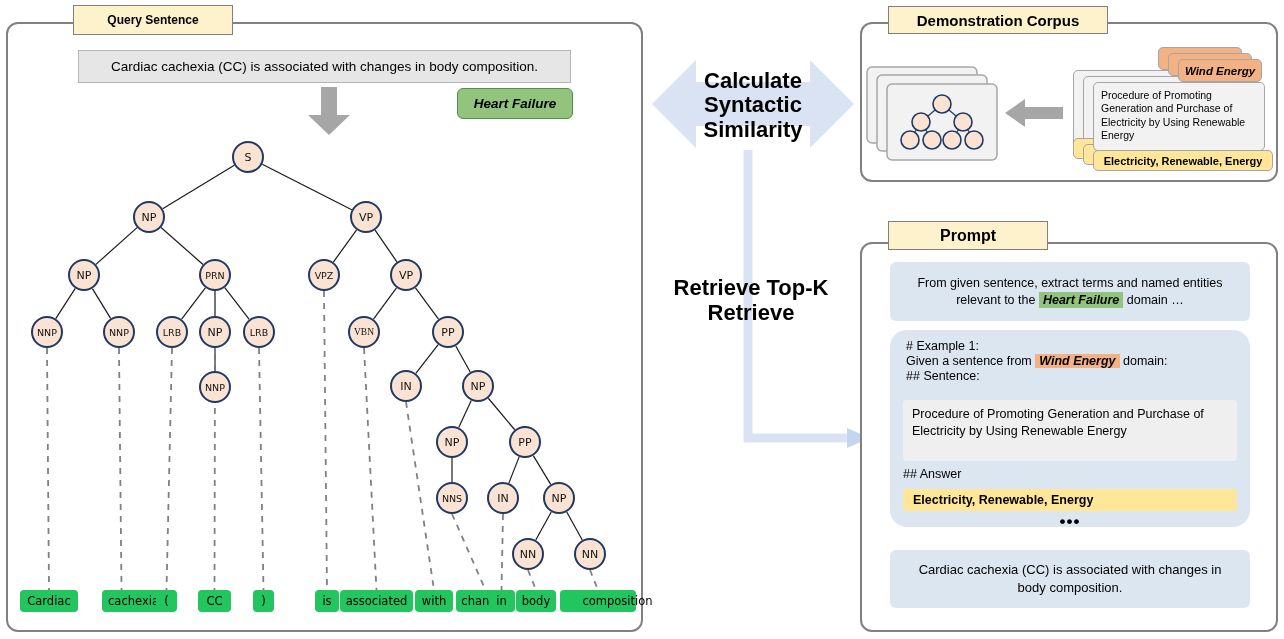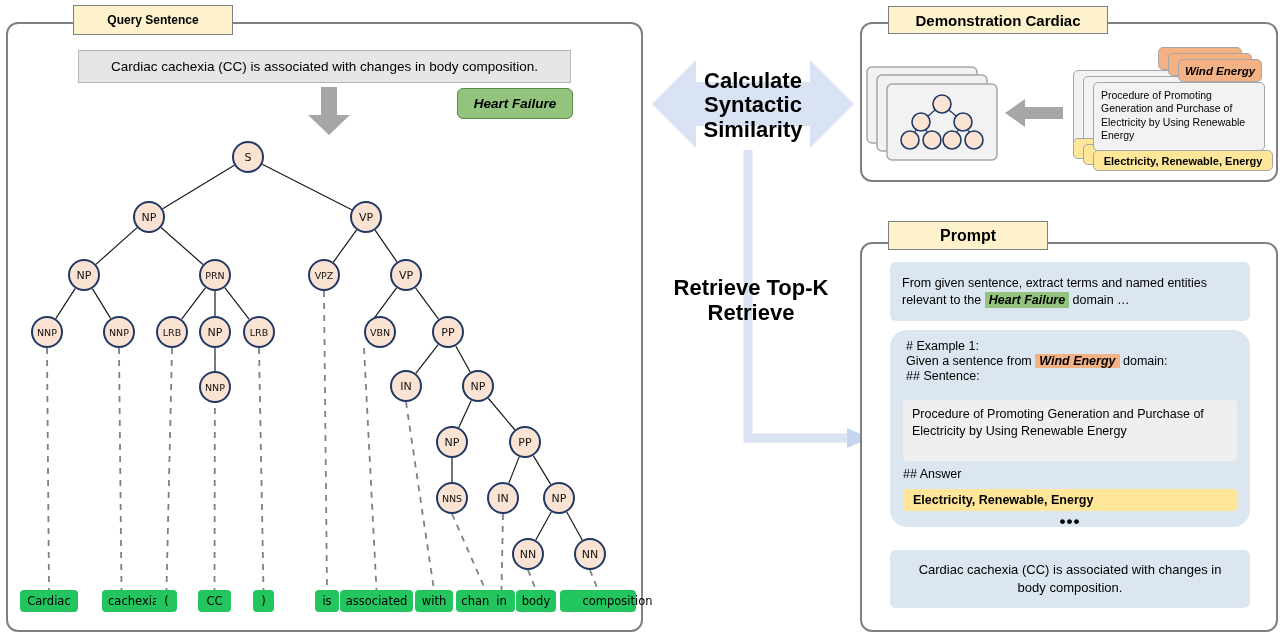--- a/index.html
+++ b/index.html
@@ -67,21 +67,21 @@
       display:flex;align-items:center;justify-content:center;
       font-weight:bold;font-size:11px;box-sizing:border-box;z-index:4;}
 
   
   #prompt-panel{left:860px;top:242px;width:418px;height:390px;}
   #prompt-title{left:888px;top:221px;width:160px;height:29px;font-size:16px;}
 
   .pblock{position:absolute;background:#dce6f1;border-radius:6px;box-sizing:border-box;}
   #pb-instruction{left:890px;top:262px;width:360px;height:59px;
       display:flex;align-items:center;justify-content:center;padding:0 12px;
-      font-size:12.5px;line-height:1.35;text-align:left;}
+      font-size:12.5px;line-height:1.35;text-align:center;}
   #pb-example{left:890px;top:330px;width:360px;height:197px;padding:9px 16px;font-size:12.5px;border-radius:17px;}
   #pb-query{left:890px;top:550px;width:360px;height:58px;
       display:flex;align-items:center;justify-content:center;padding:0 16px;
       font-size:13px;line-height:1.35;text-align:center;}
 
   .tag-inline{display:inline-block;padding:0 4px;font-weight:bold;font-style:italic;}
   .tag-green{background:#92c47d;}
   .tag-orange{background:#f4b183;}
 
   #ex-sentence-box{position:absolute;left:903px;top:400px;width:334px;height:61px;
@@ -152,21 +152,21 @@
     <div class="tnode" style="left: 350px; top: 201px;">VP</div>
     <div class="tnode" style="left: 68px; top: 259px;">NP</div>
     <div class="tnode small" style="left: 199px; top: 259px;">PRN</div>
     <div class="tnode small" style="left: 308px; top: 259px;">VPZ</div>
     <div class="tnode" style="left: 390px; top: 259px;">VP</div>
     <div class="tnode small" style="left: 31px; top: 316px;">NNP</div>
     <div class="tnode small" style="left: 103px; top: 316px;">NNP</div>
     <div class="tnode small" style="left: 156px; top: 316px;">LRB</div>
     <div class="tnode" style="left: 199px; top: 316px;">NP</div>
     <div class="tnode small" style="left: 243px; top: 316px;">LRB</div>
-    <div class="tnode small" style="left: 364px; top: 316px;">VBN</div>
+    <div class="tnode small" style="left: 348px; top: 316px; font-family: Liberation Serif, serif;">VBN</div>
     <div class="tnode" style="left: 432px; top: 316px;">PP</div>
     <div class="tnode small" style="left: 199px; top: 371px;">NNP</div>
     <div class="tnode" style="left: 390px; top: 370px;">IN</div>
     <div class="tnode" style="left: 462px; top: 370px;">NP</div>
     <div class="tnode" style="left: 436px; top: 426px;">NP</div>
     <div class="tnode" style="left: 509px; top: 426px;">PP</div>
     <div class="tnode small" style="left: 436px; top: 482px;">NNS</div>
     <div class="tnode" style="left: 487px; top: 482px;">IN</div>
     <div class="tnode" style="left: 543px; top: 482px;">NP</div>
     <div class="tnode" style="left: 512px; top: 538px;">NN</div>
@@ -200,21 +200,21 @@
   <path d="M108,0 L108,288 L210,288" stroke="#dae3f3" stroke-width="9" fill="none"></path>
   <polygon points="207,278 230,288 207,298" fill="#c5d5ee"></polygon>
 </svg>
 
 <div id="retrieve-label">
   <div>Retrieve Top-K</div>
   <div>Retrieve</div>
 </div>
 
 <div class="panel" id="corpus-panel"></div>
-<div class="panel-title" id="corpus-title">Demonstration Cardiac</div>
+<div class="panel-title" id="corpus-title">Demonstration Corpus</div>
 
 <svg style="position:absolute;left:866px;top:60px;width:145px;height:105px;" viewBox="0 0 145 105">
   <rect x="1" y="7" width="110" height="76" rx="5" fill="#f2f2f2" stroke="#a6a6a6" stroke-width="1.5"></rect>
   <rect x="11" y="15" width="110" height="76" rx="5" fill="#f2f2f2" stroke="#a6a6a6" stroke-width="1.5"></rect>
   <rect x="21" y="24" width="110" height="76" rx="5" fill="#f2f2f2" stroke="#a6a6a6" stroke-width="1.5"></rect>
   <line x1="76" y1="44" x2="55" y2="62" stroke="#203864" stroke-width="1.2"></line>
   <line x1="76" y1="44" x2="97" y2="62" stroke="#203864" stroke-width="1.2"></line>
   <line x1="55" y1="62" x2="44" y2="80" stroke="#203864" stroke-width="1.2"></line>
   <line x1="55" y1="62" x2="66" y2="80" stroke="#203864" stroke-width="1.2"></line>
   <line x1="97" y1="62" x2="86" y2="80" stroke="#203864" stroke-width="1.2"></line>

